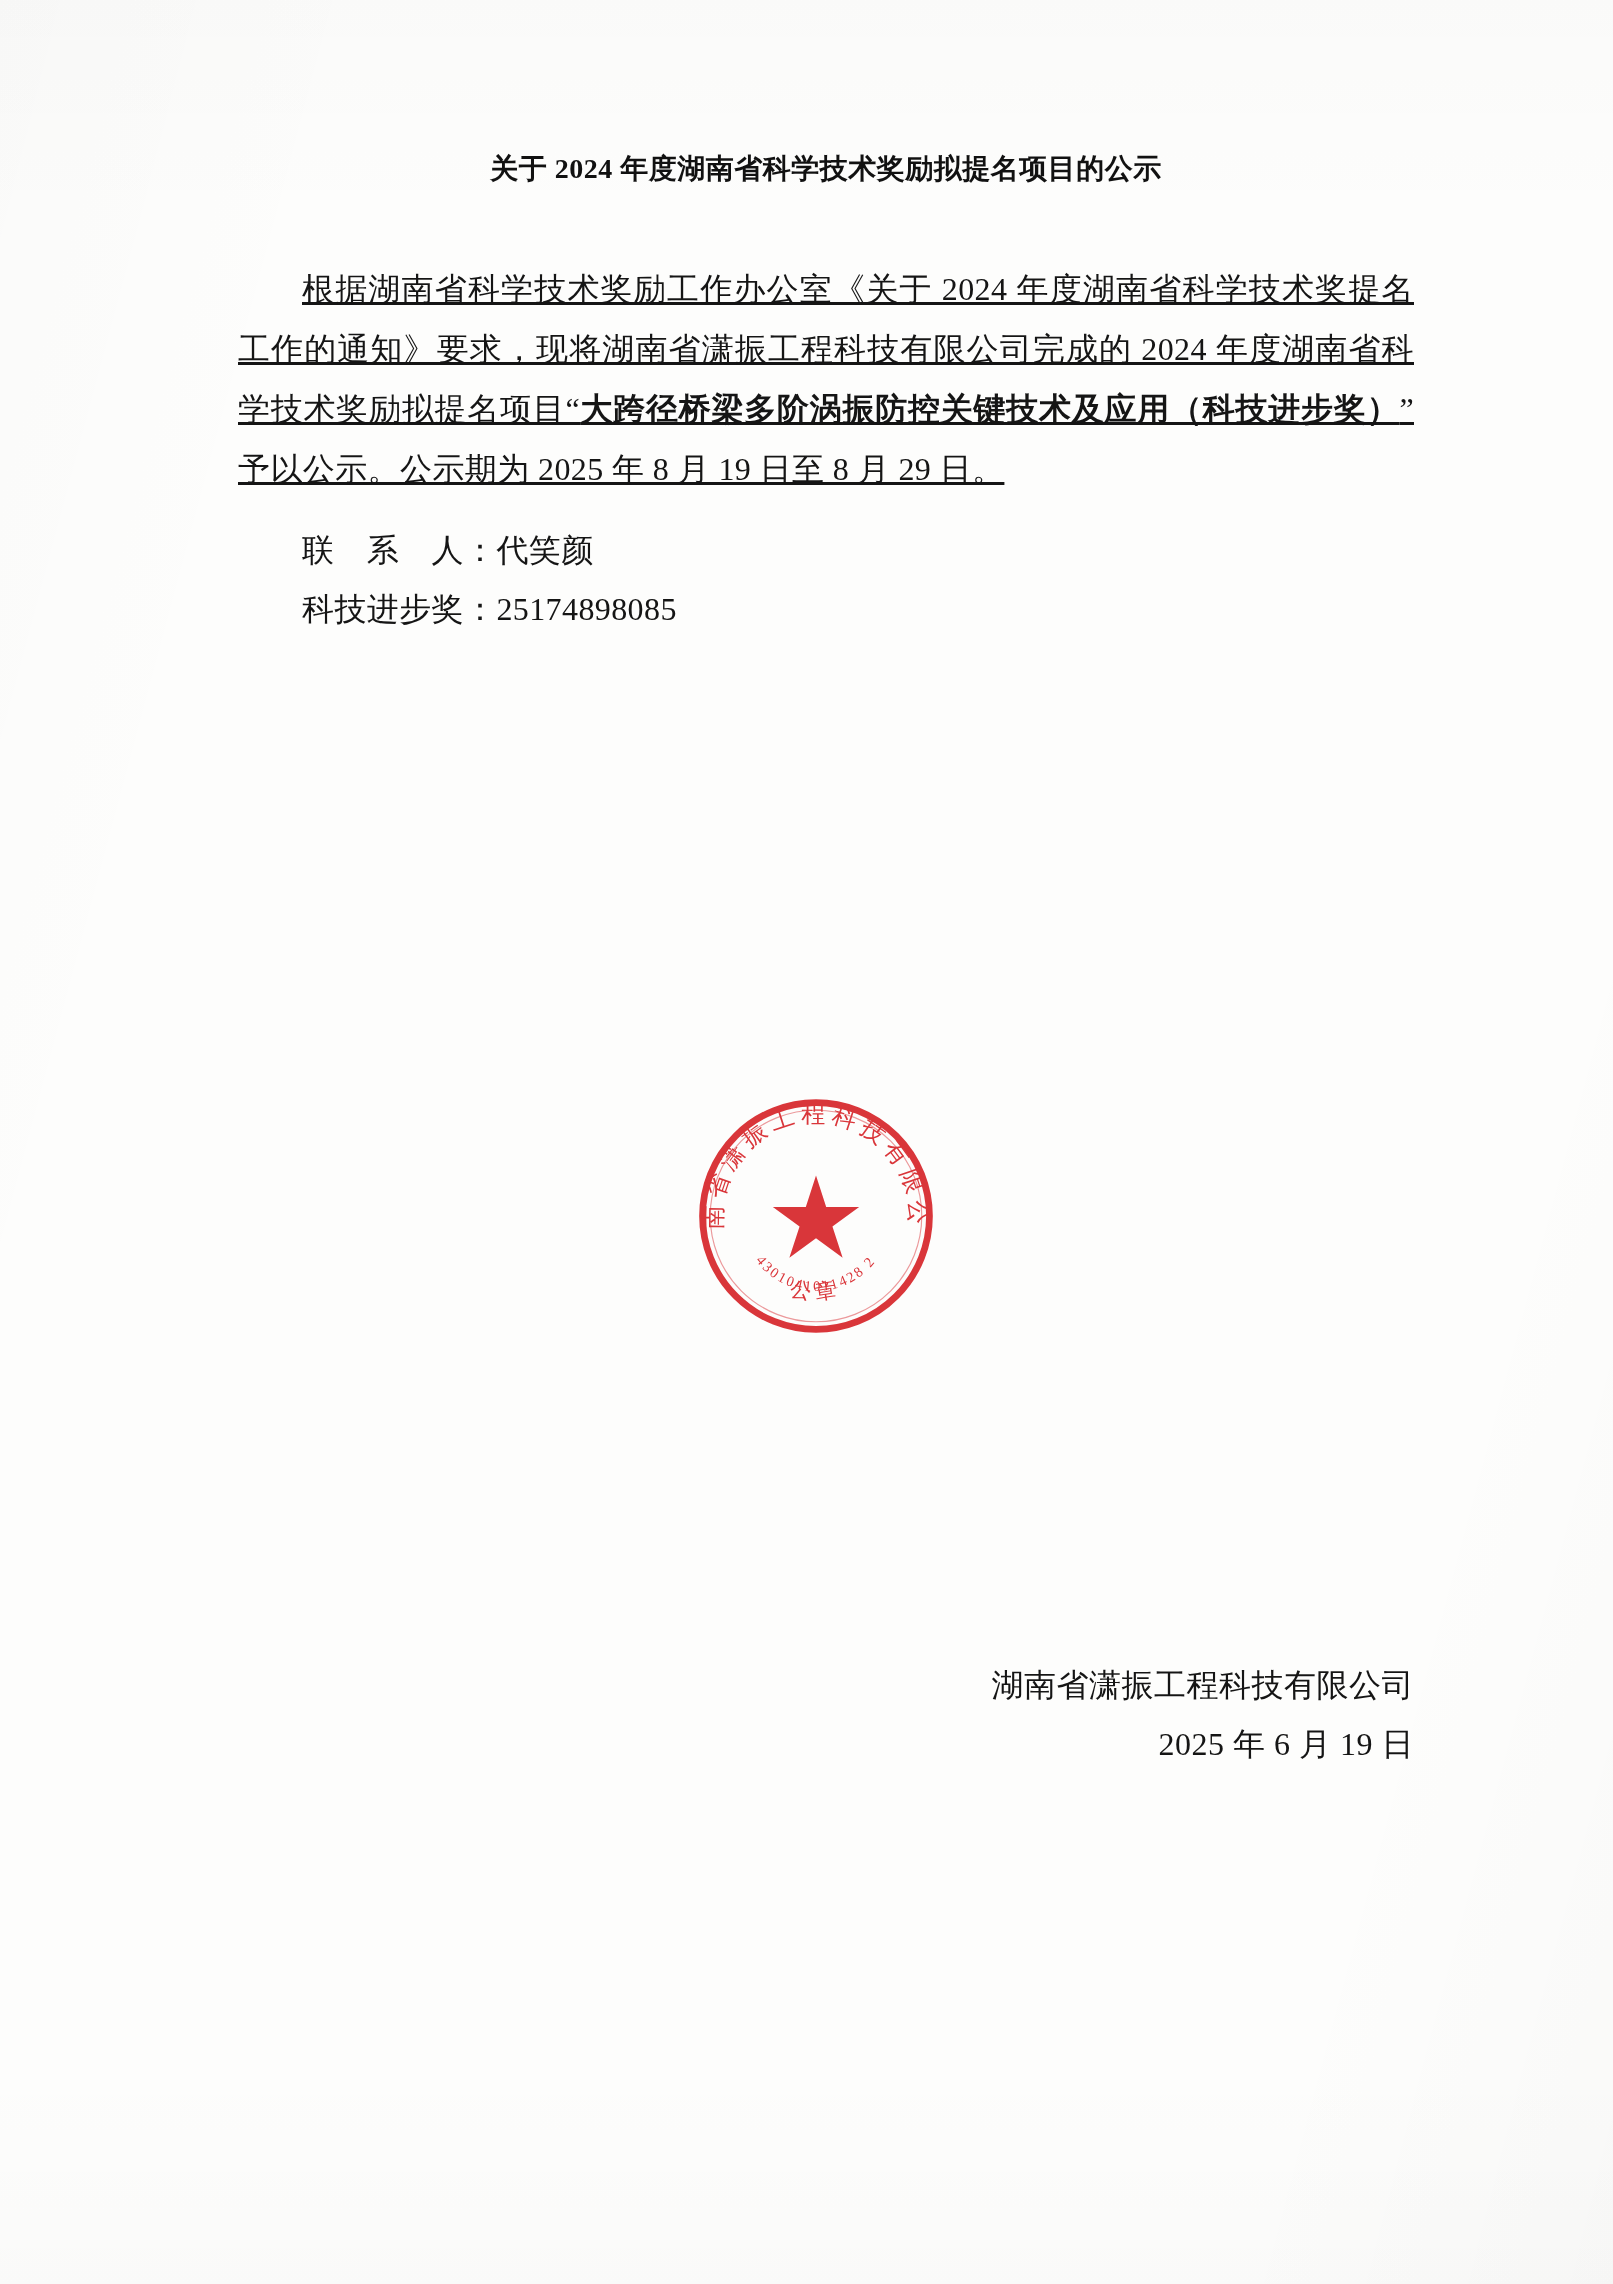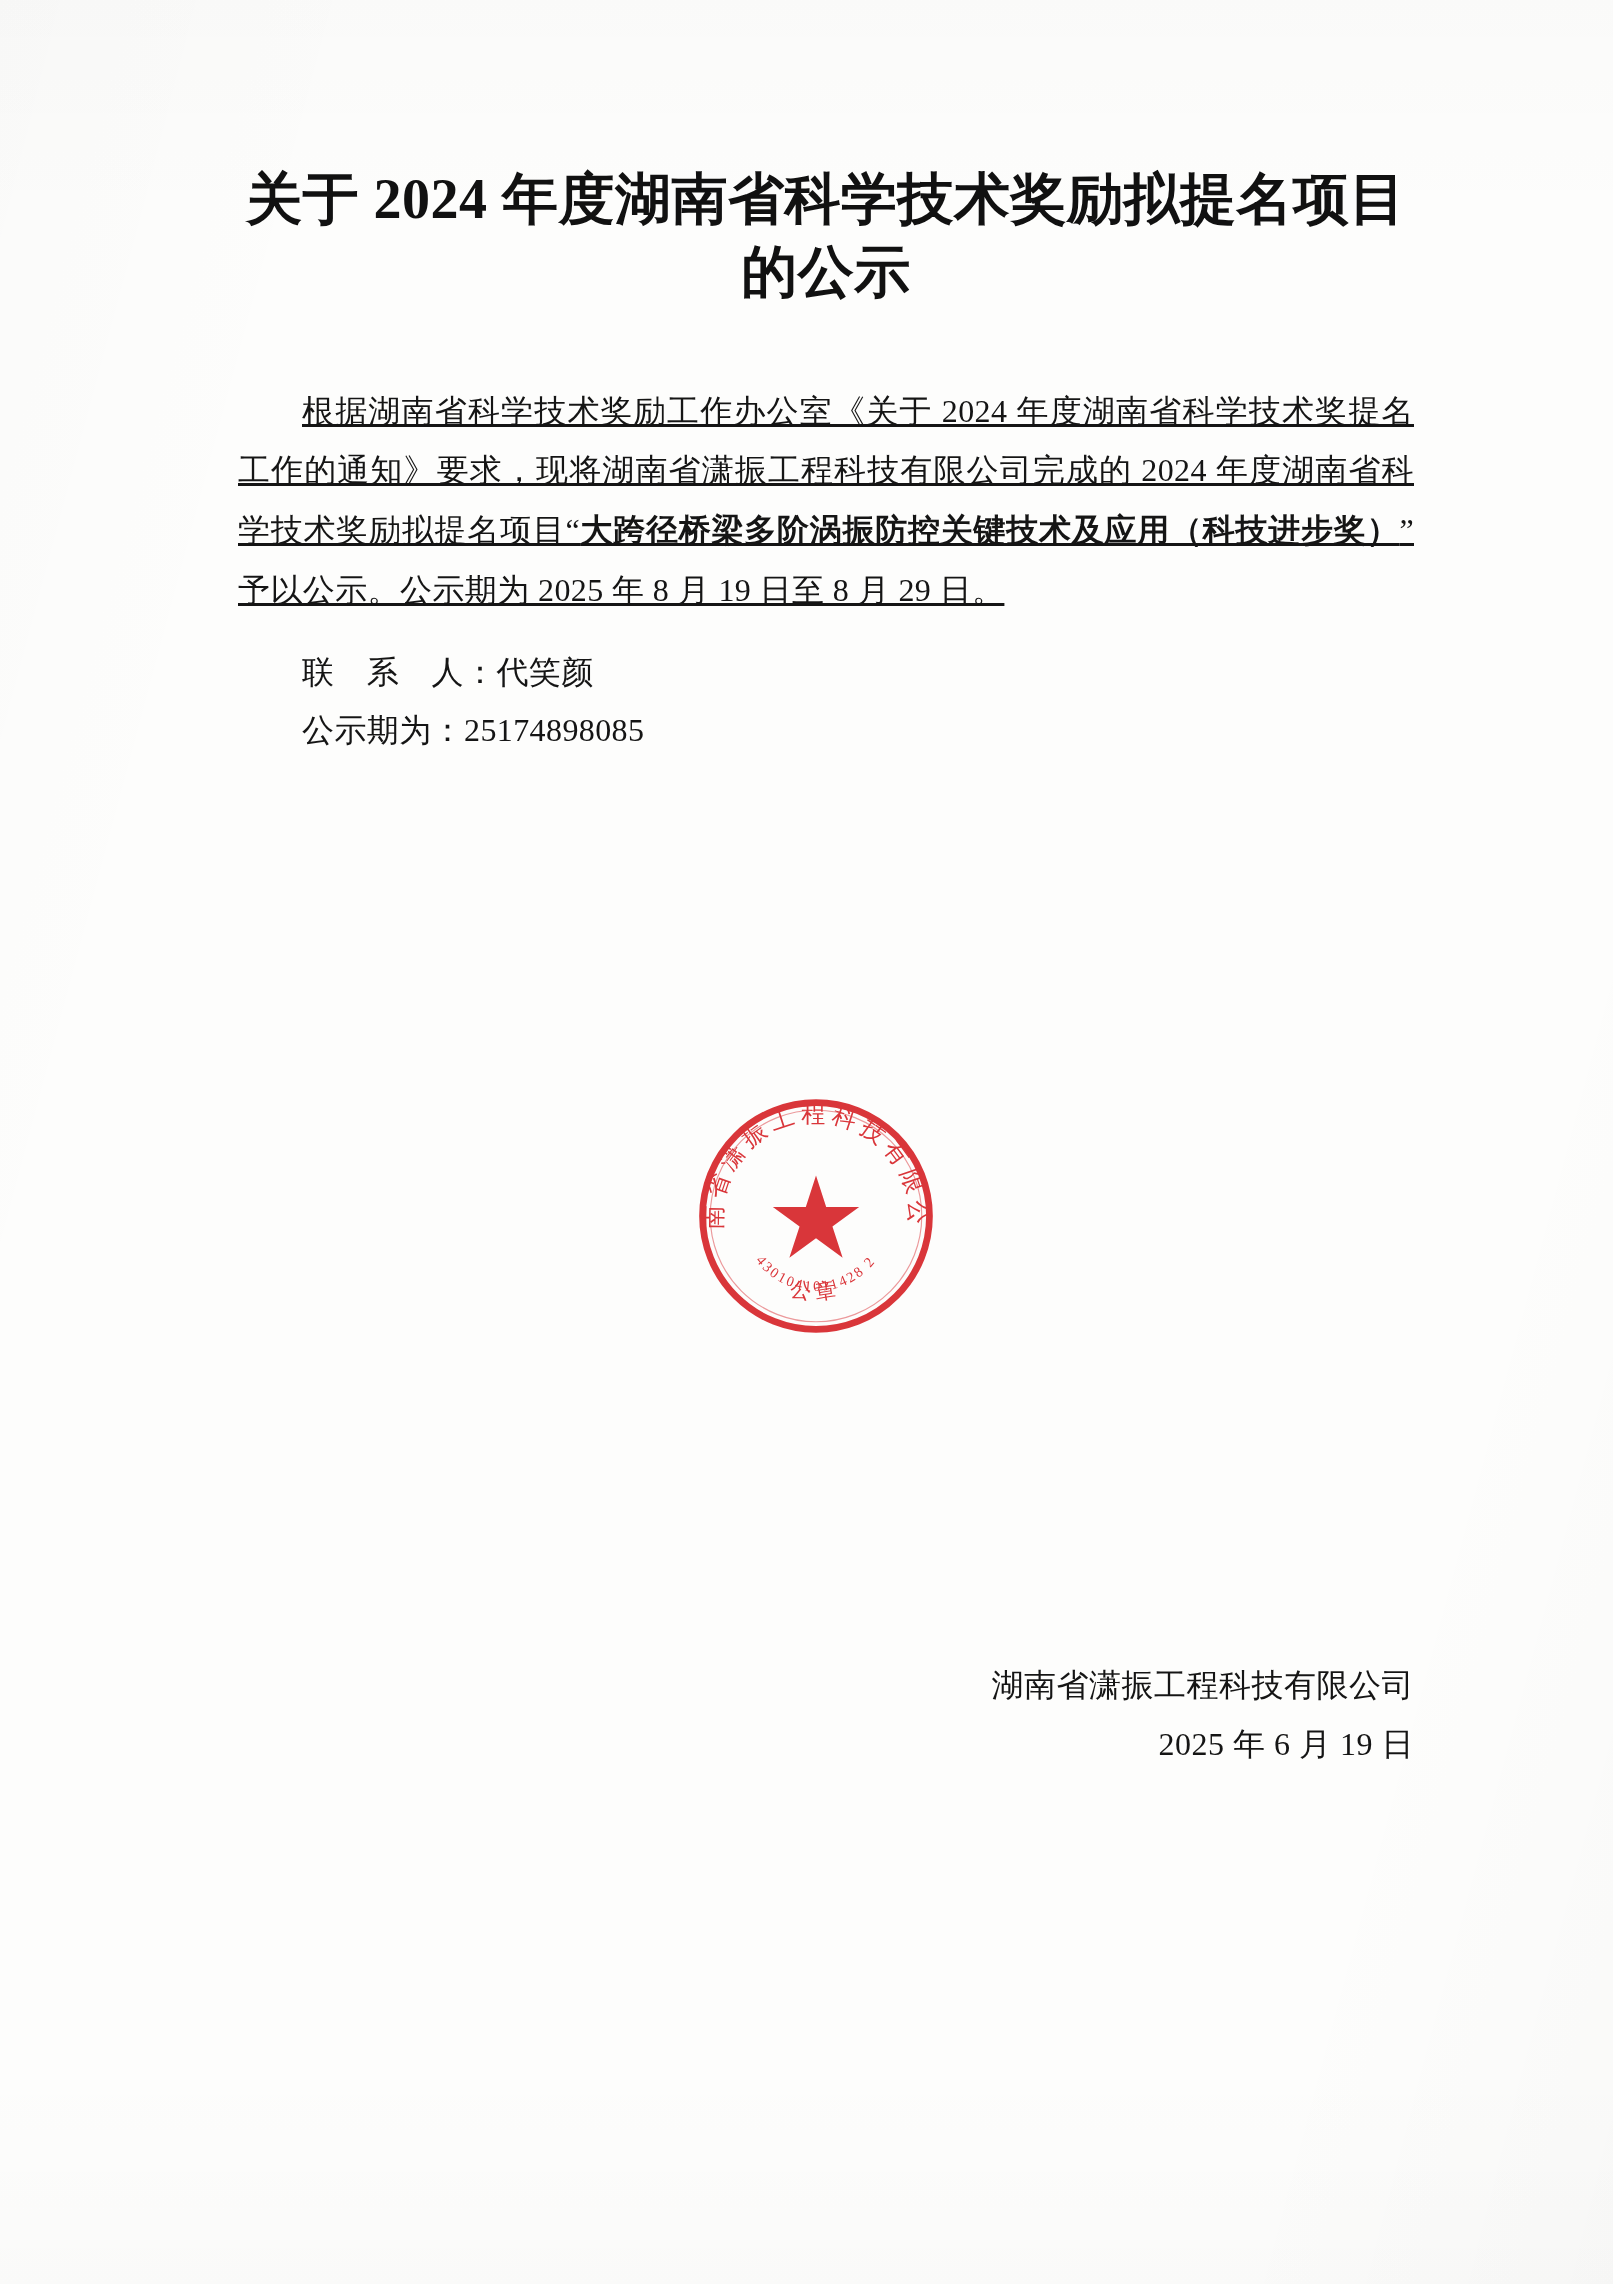--- a/index.html
+++ b/index.html
@@ -31,25 +31,25 @@
     pointer-events: none;
   }
   .content {
     position: absolute;
     left: 238px;
     top: 147px;
     width: 1176px;
   }
   .doc-title {
     text-align: center;
-    font-size: 56px;
+    font-size: 28px;
     font-weight: bold;
     letter-spacing: 0.5px;
     line-height: 1.3;
-    margin: 16px 0 73px 0;
+    margin: 4px 0 73px 0;
     color: #111;
     font-family: "Liberation Serif", "DejaVu Serif", serif;
   }
   .para {
     font-size: 32px;
     line-height: 1.87;
     text-align: justify;
     text-justify: inter-ideograph;
     text-indent: 2em;
     margin: 0 0 5.9px 0;
@@ -118,21 +118,21 @@
     <p class="para">
       <span>根据湖南省科学技术奖励工作办公室《关于 2024 年度湖南省科学技术奖提名工作的通知》要求，现将湖南省潇振工程科技有限公司完成的 2024 年度湖南省科学技术奖励拟提名项目“</span><span class="emph">大跨径桥梁多阶涡振防控关键技术及应用（科技进步奖）</span><span>”予以公示。公示期为 2025 年 8 月 19 日至 8 月 29 日。</span>
     </p>
 
 
     <div class="contact-block">
       <p class="contact-line">
         <span class="label-sp">联　系　人：</span><span>代笑颜</span>
       </p>
       <p class="contact-line">
-        <span class="label-sp">公示期为：</span><span>25174898085</span>
+        <span class="label-sp">科技进步奖：</span><span>25174898085</span>
       </p>
     </div>
   </div>
 
   <div class="signature">
     <div class="sig-line">湖南省潇振工程科技有限公司</div>
     <div class="sig-line">2025 年 6 月 19 日</div>
   </div>
 
   <div class="seal">

